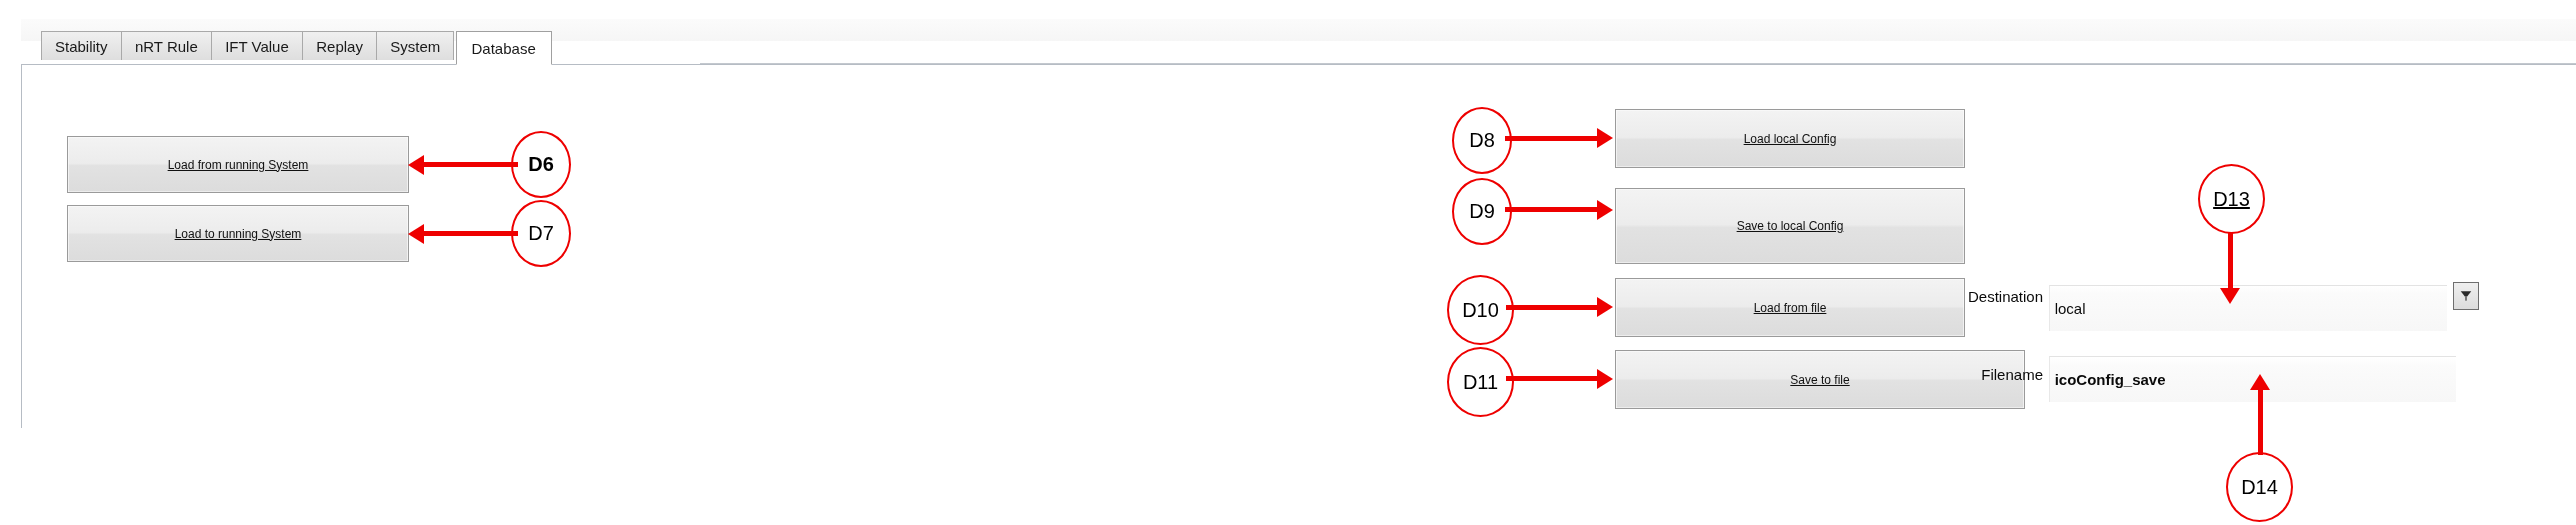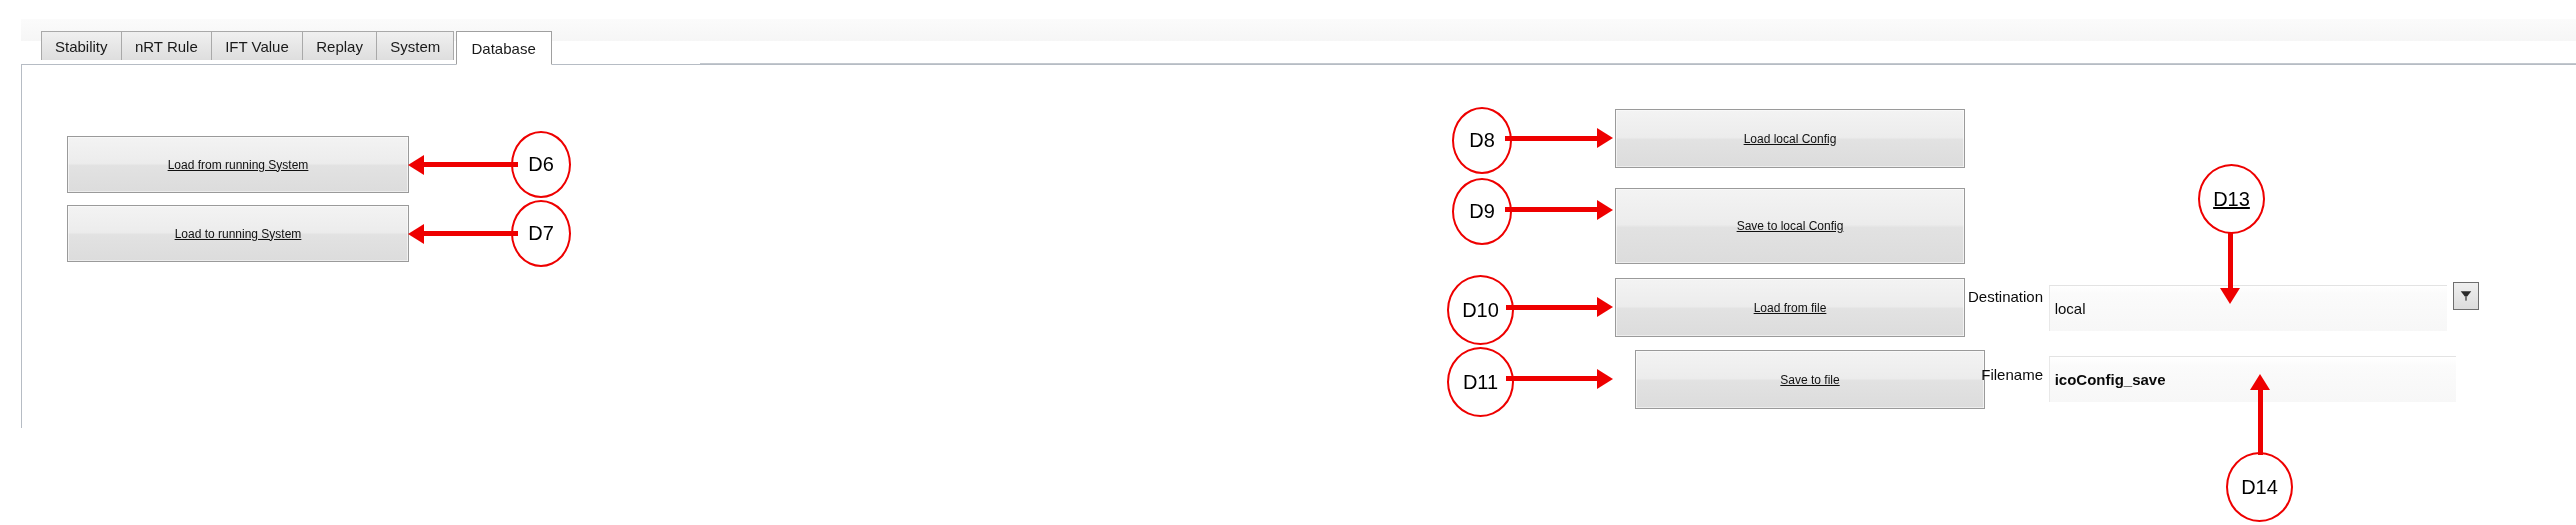--- a/index.html
+++ b/index.html
@@ -201,40 +201,40 @@
 <div class="btn" style="left:67px; top:136px; width:342px; height:57px;">Load from running System</div>
 
 <div class="btn" style="left:67px; top:205px; width:342px; height:57px;">Load to running System</div>
 
 <div class="btn" style="left:1615px; top:109px; width:350px; height:59px;">Load local Config</div>
 
 <div class="btn" style="left:1615px; top:188px; width:350px; height:76px;">Save to local Config</div>
 
 <div class="btn" style="left:1615px; top:278px; width:350px; height:59px;">Load from file</div>
 
-<div class="btn" style="left:1615px; top:350px; width:350px; height:59px;margin-left:20px;">Save to file</div>
+<div class="btn" style="left:1615px; top:350px; width:410px; height:59px;">Save to file</div>
 
 <div class="fieldlabel" style="left:1862px; top:288px; width:181px;">Destination</div>
 
 <div class="textbox" style="left:2049px; top:285px; width:398px; height:46px;">local</div>
 
 <div class="dropbtn" style="left:2453px; top:282px; width:26px; height:28px;">
   <svg width="14" height="14" viewBox="0 0 24 24">
     <polygon points="3,4 21,4 14,13 10,13" fill="#2a2a2a"></polygon>
     <rect x="11" y="13" width="2" height="7" fill="#2a2a2a"></rect>
   </svg>
 </div>
 
 <div class="fieldlabel" style="left:1862px; top:366px; width:181px;">Filename</div>
 
 <div class="textbox" style="left:2049px; top:356px; width:407px; height:46px;font-weight:bold;">icoConfig_save</div>
 
 <div class="arrow-h" style="left:424px; top:162px; width:94px;"></div>
 <div class="head head-left" style="left:408px; top:155px;"></div>
-<div class="anno" style="left:511px; top:131px; width:56px; height:63px;">D6</div>
+<div class="anno" style="left:511px; top:131px; width:56px; height:63px;font-weight:bold;">D6</div>
 
 <div class="arrow-h" style="left:424px; top:231px; width:94px;"></div>
 <div class="head head-left" style="left:408px; top:224px;"></div>
 <div class="anno" style="left:511px; top:200px; width:56px; height:63px;">D7</div>
 
 <div class="anno" style="left:1452px; top:107px; width:56px; height:63px;">D8</div>
 <div class="arrow-h" style="left:1505px; top:136px; width:94px;"></div>
 <div class="head head-right" style="left:1597px; top:128px;"></div>
 
 <div class="anno" style="left:1452px; top:178px; width:56px; height:63px;">D9</div>

